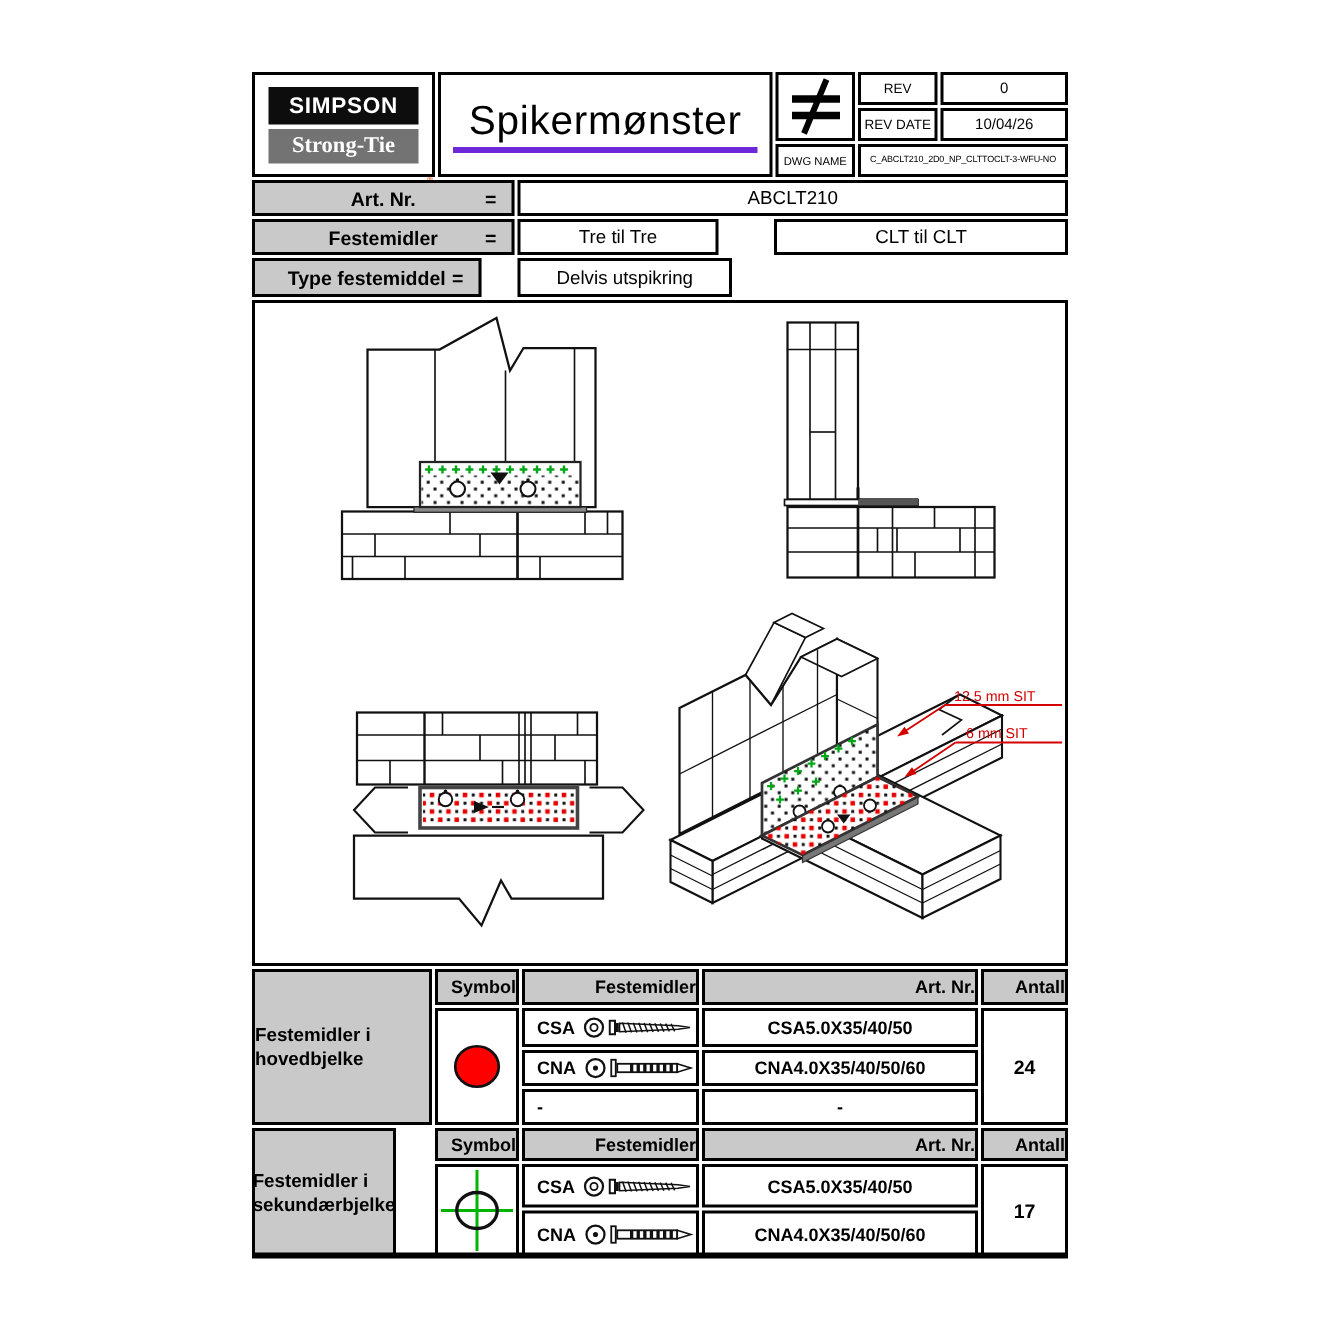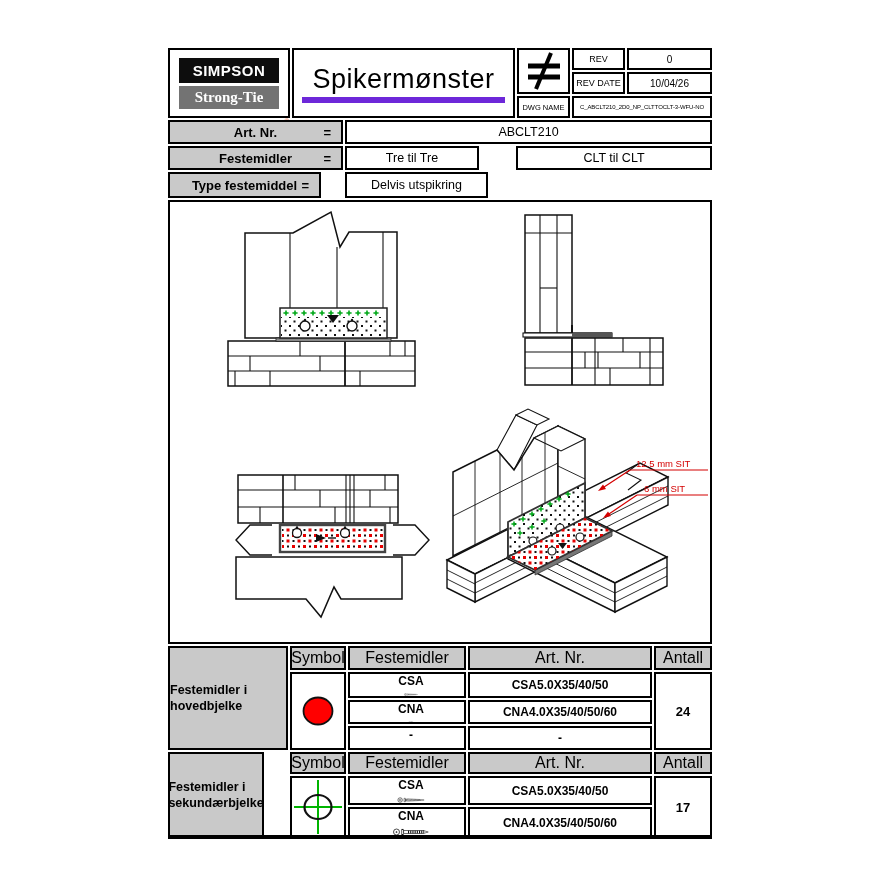--- a/index.html
+++ b/index.html
@@ -11,35 +11,35 @@
   .nob  { display:block; }
   svg { display:block; }
 
   
   .logo { width:100px; }
   .logo-black { background:#0d0d0d; color:#fff; font-weight:700; font-size:15px;
                 letter-spacing:.5px; text-align:center; padding:4px 0; }
   .logo-orange { background:#737373; color:#fff; font-weight:700; font-size:15px;
                  font-family:"Liberation Serif", serif; text-align:center; padding:3px 0; margin-top:3px; position:relative; }
   .logo-reg { position:absolute; right:-1px; bottom:-8px; font-size:6px; color:#e8511e; }
-  .sheet-title { font-size:27px; letter-spacing:.5px; border-bottom:6px solid #6d28d9; padding:0 10px 2px; }
+  .sheet-title { font-size:27px; letter-spacing:.5px; border-bottom:4px solid #6d28d9; padding:0 10px 2px; }
   .tb-small { font-size:9px; }
   .tb-val { font-size:10px; }
   .dwg-file { font-size:6px; white-space:nowrap; letter-spacing:-.1px; }
 
   
   .info-label { font-size:13px; font-weight:700; position:relative; width:100%; height:100%;
                 display:flex; align-items:center; justify-content:center; }
   .eq { position:absolute; right:10px; font-weight:700; font-size:13px; }
   .info-val { font-size:12.5px; }
 
   
   .row-label { font-size:12.5px; font-weight:700; text-align:left; line-height:1.3; }
-  .col-head { font-size:16px; font-weight:400; }
-  .fast-cell { justify-content:flex-start; padding-left:8px; gap:5px;flex-direction:column; }
+  .col-head { font-size:12px; font-weight:700;justify-content:flex-end; }
+  .fast-cell { justify-content:flex-start; padding-left:8px; gap:5px; }
   .code { font-size:12px; font-weight:700; }
   .artnr { font-size:12px; font-weight:700; }
   .qty { font-size:13px; font-weight:700; }
   .bottom-bar { position:absolute; background:#000; }
 </style>
 </head>
 <body>
 
 <svg width="0" height="0" style="position:absolute" aria-hidden="true">
   <defs>

